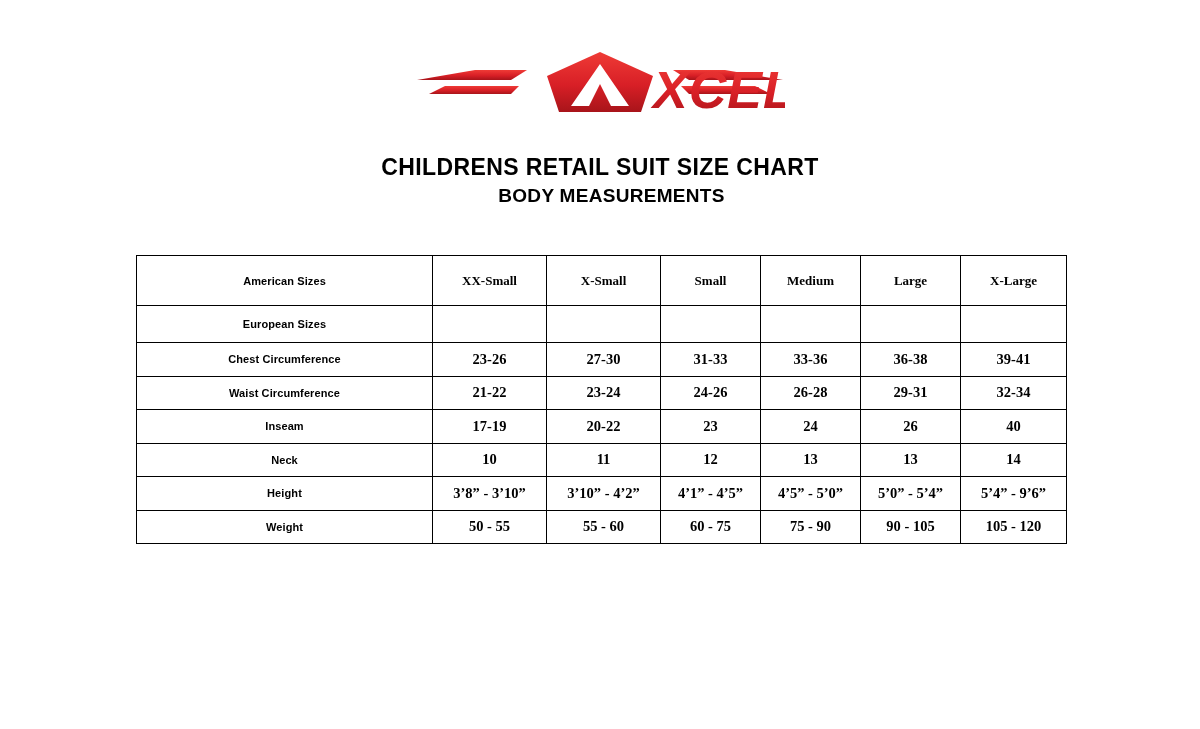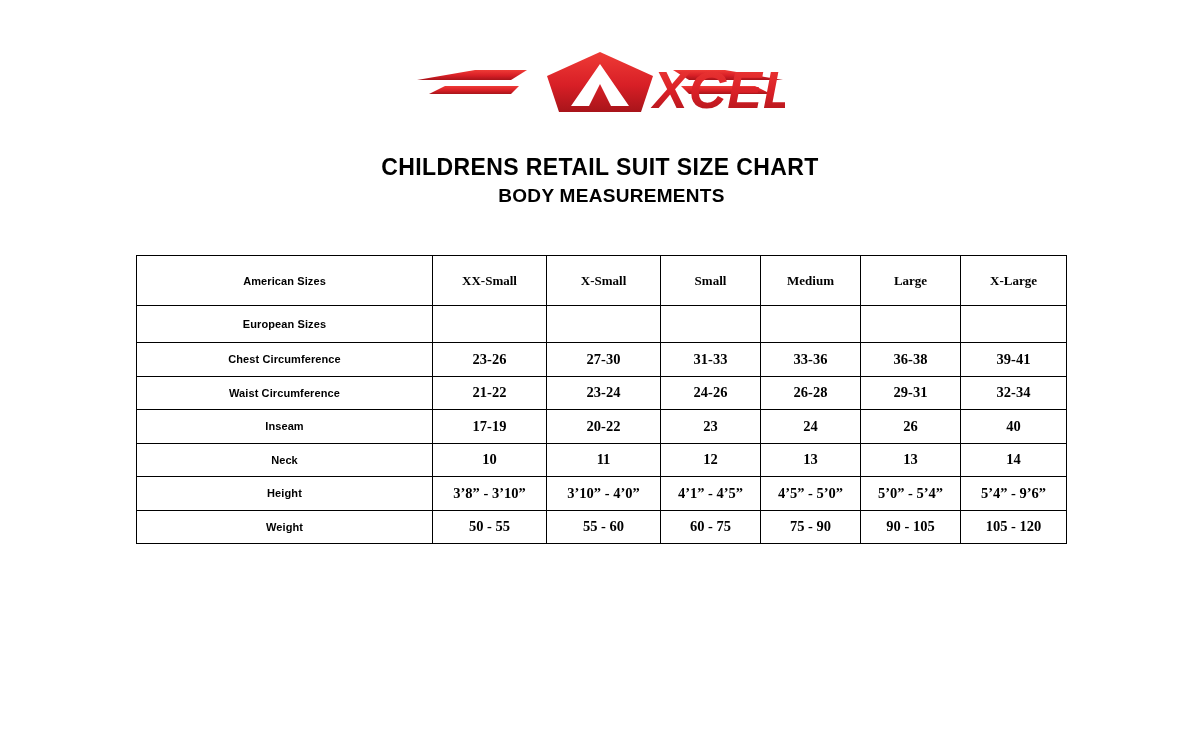--- a/index.html
+++ b/index.html
@@ -216,21 +216,21 @@
           <td>10</td>
           <td>11</td>
           <td>12</td>
           <td>13</td>
           <td>13</td>
           <td>14</td>
         </tr>
         <tr>
           <td class="row-label">Height</td>
           <td>3’8” - 3’10”</td>
-          <td>3’10” - 4’0”</td>
+          <td>3’10” - 4’2”</td>
           <td>4’1” - 4’5”</td>
           <td>4’5” - 5’0”</td>
           <td>5’0” - 5’4”</td>
           <td>5’4” - 9’6”</td>
         </tr>
         <tr>
           <td class="row-label">Weight</td>
           <td>50 - 55</td>
           <td>55 - 60</td>
           <td>60 - 75</td>

